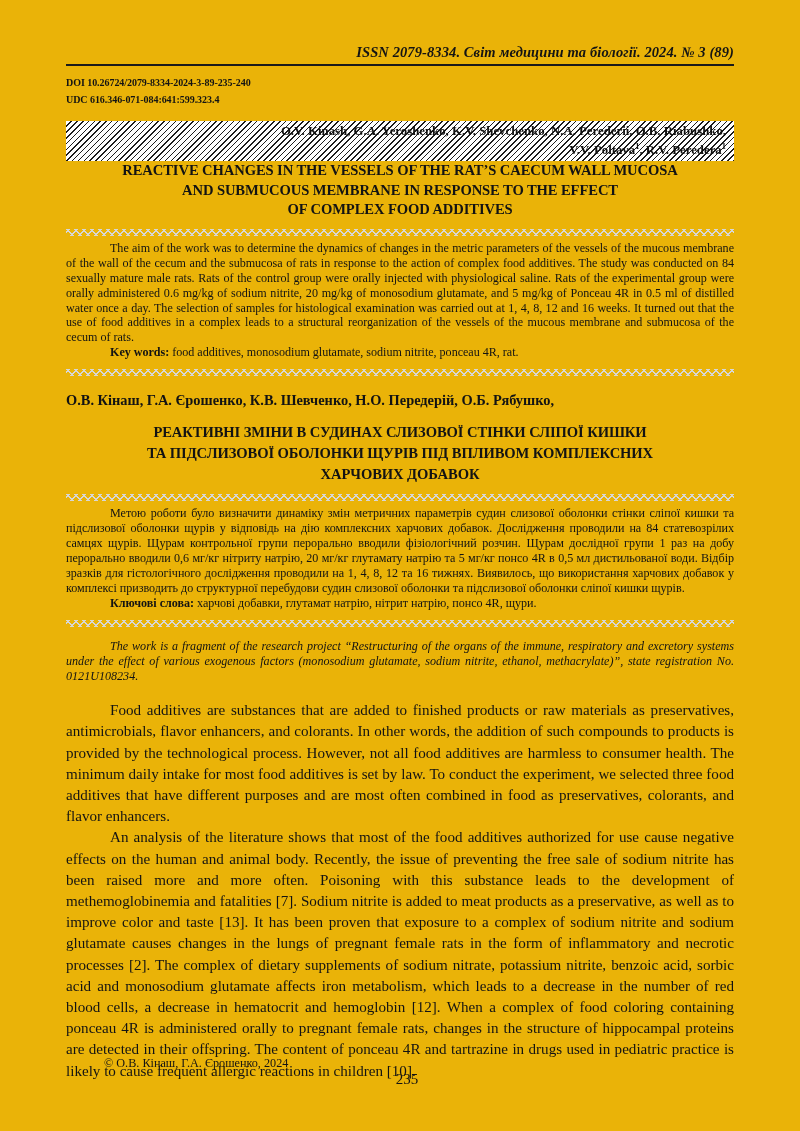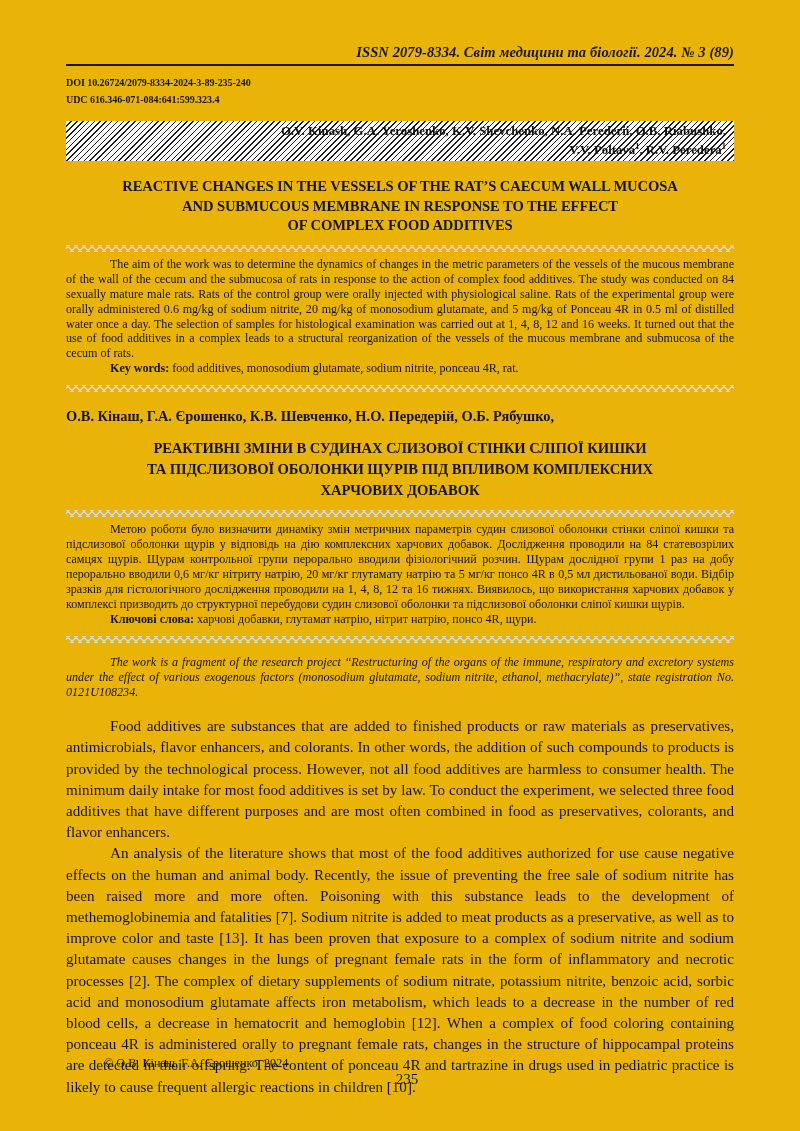--- a/index.html
+++ b/index.html
@@ -69,21 +69,20 @@
     position: relative;
     white-space: nowrap;
   }
   .author-band .sup {
     font-size: 8.5px;
     vertical-align: super;
   }
 
   
   .title-en {
-    margin-top: 16px;
     text-align: center;
     font-weight: bold;
     font-size: 14.6px;
     line-height: 19.5px;
     letter-spacing: -0.1px;
   }
   .email {
     margin-top: 9px;
     text-align: right;
     font-size: 12.5px;

